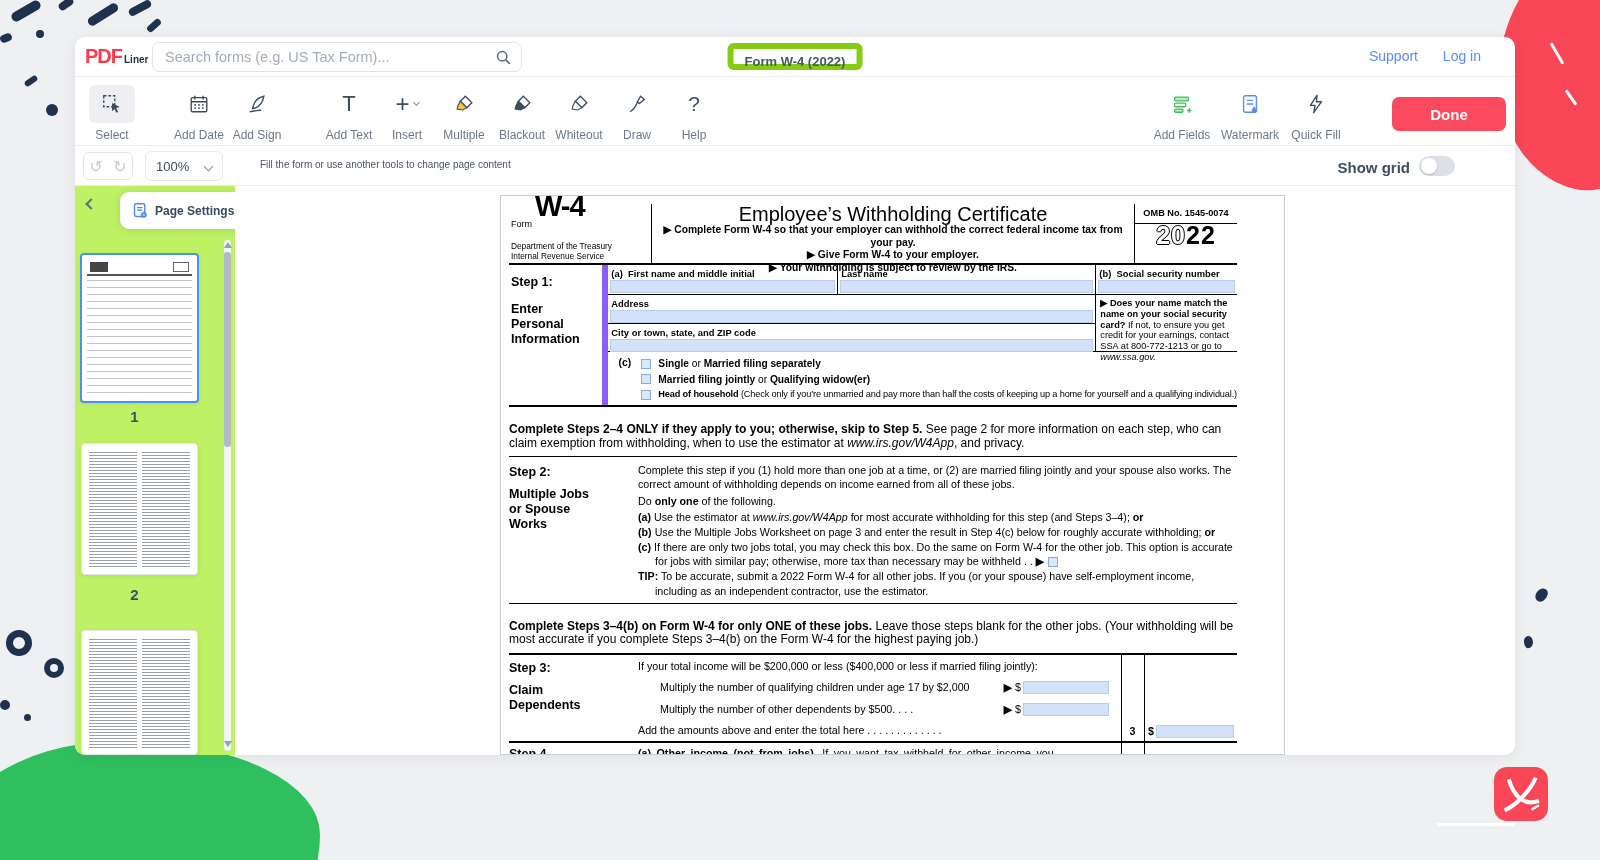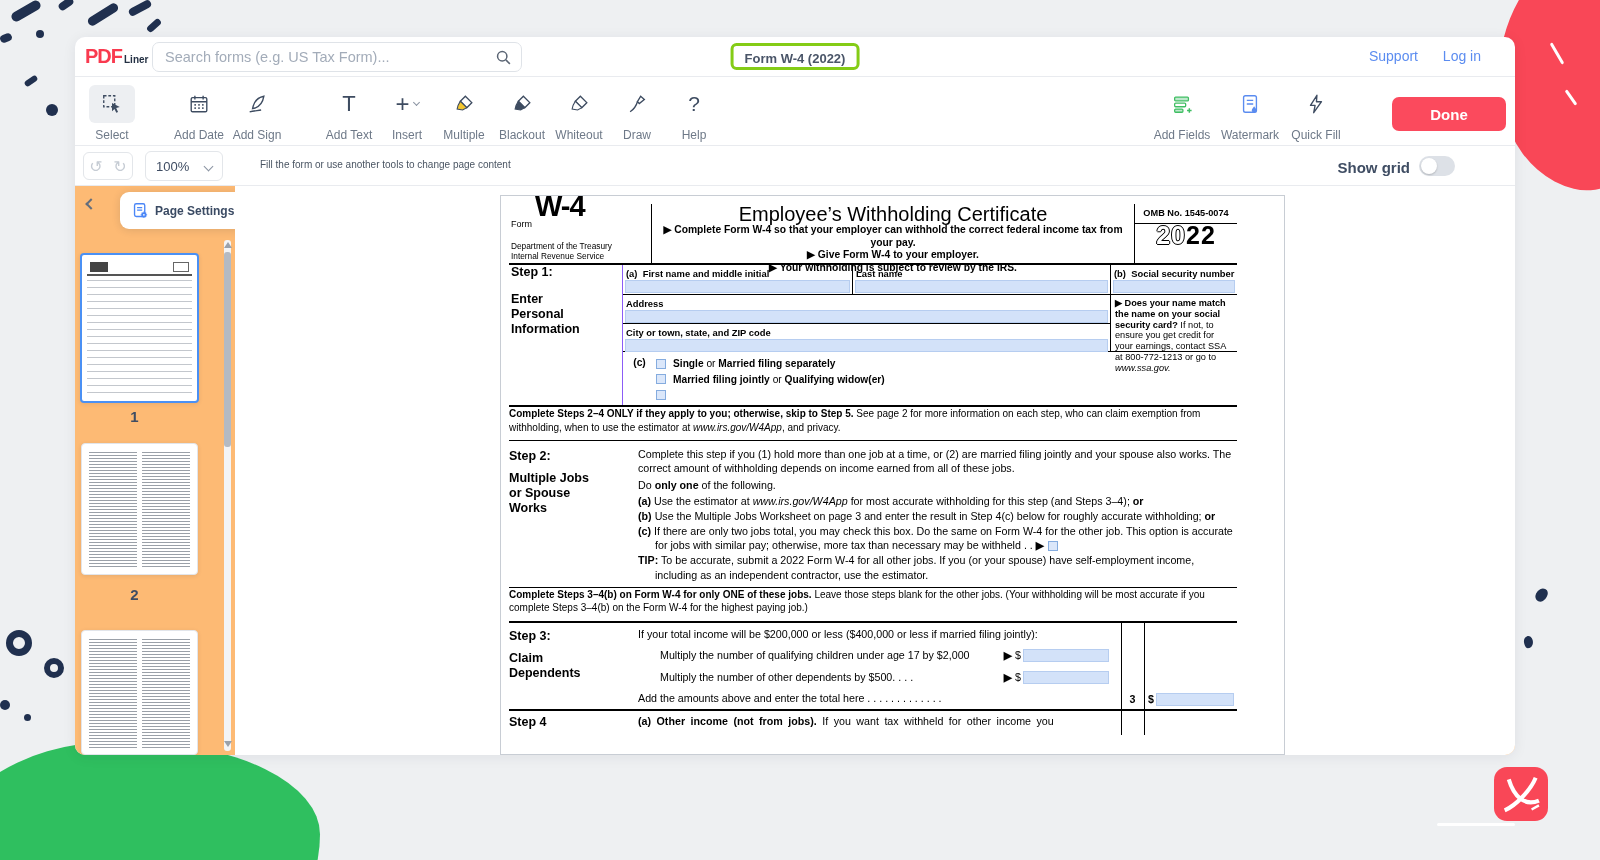--- a/index.html
+++ b/index.html
@@ -16,21 +16,21 @@
   
   .app{position:absolute;left:75px;top:37px;width:1440px;height:718px;background:#fff;border-radius:10px;box-shadow:0 2px 14px rgba(25,35,60,.07);overflow:hidden}
   .topbar{position:absolute;left:0;top:0;width:100%;height:40px;border-bottom:1px solid #e9ebef}
   .logo{position:absolute;left:10px;top:8px;display:flex;align-items:baseline;cursor:pointer}
   .logo-pdf{font-size:20px;font-weight:900;color:#f93a4f;letter-spacing:-1px}
   .logo-liner{font-size:10px;font-weight:700;color:#233043;margin-left:2px}
   .search{position:absolute;left:77px;top:5px;width:370px;height:30px;border:1px solid #dfe3e8;border-radius:7px}
   .search input{position:absolute;left:12px;top:0;width:320px;height:28px;border:0;outline:0;font-size:14.5px;color:#3e4c61;font-family:"Liberation Sans",sans-serif;background:transparent}
   .search input::placeholder{color:#a3acb9}
   .search .mag{position:absolute;right:9px;top:6px}
-  .doc-badge{position:absolute;left:50%;transform:translateX(-50%);top:6px;height:27px;line-height:25px;padding:0 11px;border:3px solid #84cc16;border-radius:6px;font-size:13px;font-weight:700;color:#4a5568;white-space:nowrap}
+  .doc-badge{position:absolute;left:50%;transform:translateX(-50%);top:6px;height:27px;line-height:25px;padding:0 11px;border:6px solid #84cc16;border-radius:6px;font-size:13px;font-weight:700;color:#4a5568;white-space:nowrap}
   .toplink{position:absolute;top:11px;font-size:14px;color:#5b8cf0;cursor:pointer}
   
   .toolbar{position:absolute;left:0;top:41px;width:100%;height:67px}
   .tool{position:absolute;top:7px;width:58px;display:flex;flex-direction:column;align-items:center;cursor:pointer}
   .tool .box{width:46px;height:38px;border-radius:6px;display:flex;align-items:center;justify-content:center}
   .tool.active .box{background:#edeff2}
   .tool .lbl{font-size:12px;color:#6e7988;margin-top:5px;white-space:nowrap}
   .glyph{font-size:20px;color:#3e4c61;font-weight:400}
   .chev{display:inline-block;width:7px;height:7px;border-right:1.8px solid #8a93a2;border-bottom:1.8px solid #8a93a2;transform:rotate(45deg)}
   .done-btn{position:absolute;left:1317px;top:19px;width:114px;height:34px;background:#fb4a5d;border-radius:7px;color:#fff;font-size:15px;font-weight:700;display:flex;align-items:center;justify-content:center;cursor:pointer}
@@ -38,21 +38,21 @@
   .subbar{position:absolute;left:0;top:108px;width:100%;height:41px;border-top:1px solid #e9ebef;border-bottom:1px solid #e9ebef}
   .undoredo{position:absolute;left:8px;top:6px;width:50px;height:28px;border:1px solid #e3e6ea;border-radius:6px;display:flex}
   .undoredo span{flex:1;display:flex;align-items:center;justify-content:center;font-size:16px;color:#c6ccd4;cursor:pointer}
   .zoomsel{position:absolute;left:70px;top:5px;width:78px;height:30px;border:1px solid #e3e6ea;border-radius:6px;display:flex;align-items:center;padding:0 10px;cursor:pointer}
   .zoomsel .zv{font-size:13px;color:#3f4d63;flex:1}
   .hint{position:absolute;left:185px;top:13px;font-size:10px;color:#4a5563}
   .showgrid{position:absolute;right:105px;top:13px;font-size:15px;font-weight:700;color:#3f4d63}
   .toggle{position:absolute;right:60px;top:10px;width:36px;height:20px;border-radius:10px;background:#dde1e7;cursor:pointer}
   .toggle .knob{position:absolute;left:2px;top:2px;width:16px;height:16px;border-radius:50%;background:#fff;box-shadow:0 1px 2px rgba(0,0,0,.2)}
   
-  .content{position:absolute;left:0;top:149px;width:100%;height:569px;background:#fdba74}
+  .content{position:absolute;left:0;top:149px;width:100%;height:569px;background:#bef264}
   .sidebar{position:absolute;left:0;top:0;width:160px;height:100%}
   .collapse{position:absolute;left:12px;top:14px;width:12px;height:12px;cursor:pointer}
   .collapse i{display:block;width:8px;height:8px;border-left:2px solid #626d7d;border-bottom:2px solid #626d7d;transform:rotate(45deg)}
   .ps-card{position:absolute;left:45px;top:6px;height:37px;padding:0 12px;background:#fff;border-radius:9px;box-shadow:0 1px 8px rgba(30,40,60,.14);display:flex;align-items:center;cursor:pointer}
   .ps-card .t{font-size:12px;font-weight:700;color:#3a4a63;margin-left:6px;white-space:nowrap}
   .thumb{position:absolute;left:6px;width:117px;background:#fff;border:1px solid #e2e5ea;border-radius:4px;box-shadow:0 1px 4px rgba(30,40,60,.10);overflow:hidden;cursor:pointer}
   .thumb.sel{left:5px;width:119px;border:2px solid #4a90f4}
   .pagenum{position:absolute;width:119px;text-align:center;font-size:15px;font-weight:700;color:#3f4d63}
   .t1art{position:absolute;inset:5px;background:repeating-linear-gradient(180deg,#fff 0 6px,#c3c7cd 6px 7px)}
   .t2col{position:absolute;top:6px;bottom:6px;background:repeating-linear-gradient(180deg,#fff 0 2px,#9aa0a8 2px 3px)}
@@ -72,37 +72,37 @@
   .dept{position:absolute;left:2px;bottom:2px;font-size:8.3px;line-height:9.5px}
   .fh-c{flex:1;border-right:1px solid #000;text-align:center;padding-top:1px}
   .f-title{font-size:20px;font-weight:400;line-height:19px}
   .f-sub{font-size:10.3px;font-weight:700;line-height:12.6px}
   .fh-r{width:102px;text-align:center}
   .omb{font-size:9.2px;font-weight:700;padding:3px 0 3px;border-bottom:1px solid #000;white-space:nowrap}
   .year{font-size:25px;font-weight:700;margin-top:5px;letter-spacing:1px}
   .y-o{color:#fff;text-shadow:-1px 0 #000,1px 0 #000,0 -1px #000,0 1px #000}
   .steplbl{font-size:12.5px;font-weight:700;line-height:15px}
   .s1{display:flex;margin:0 47px 0 8px;height:142px;border-bottom:2px solid #000}
-  .s1-l{width:114px;border-right:1px solid #8b5cf6;padding:0 0 0 2px}
+  .s1-l{width:114px;border-right:6px solid #8b5cf6;padding:10px 0 0 2px}
   .s1-f{flex:1}
   .band1{display:flex;height:87px;border-bottom:1px solid #000}
   .b1l{width:488px;border-right:1px solid #000}
   .sub-ab{display:flex;height:29px}
   .sub-ab .col1{width:230px;border-right:1px solid #000}
   .sub-ab .col2{flex:1}
   .fcap{font-size:9.4px;font-weight:700;padding:2px 0 0 3px;height:14px;white-space:nowrap}
   .addr{height:29px;border-top:0}
   .b1r{flex:1}
   .note{font-size:9.2px;line-height:10.8px;padding:3px 3px 0 4px;font-weight:400}
   .band2{display:flex;padding-top:4px}
   .ctag{width:33px;text-align:center;font-size:10.3px;font-weight:700}
   .crow{display:flex;align-items:center;height:15.5px;font-size:10.2px;white-space:nowrap}
   .crow .cbx{margin-right:7px}
   .crow.small{font-size:9.2px;letter-spacing:-.15px}
-  .fpar{margin:0 47px 0 8px;padding:0 0 6px;font-size:10px;line-height:13.5px}
+  .fpar{margin:16px 47px 0 8px;padding:0 0 6px;font-size:12px;line-height:13.5px}
   .fpar.b1{border-bottom:1.5px solid #000}
   .fpar.b2{border-bottom:2px solid #000}
   .s2{position:relative;margin:0 47px 0 8px;border-bottom:1px solid #000;padding:6px 0 5px 129px;font-size:10.7px;line-height:14.2px}
   .s2lbl{position:absolute;left:0;top:8px;width:125px}
   .item{padding-left:17px;text-indent:-17px;margin-top:1px}
   .s2 .cbx{vertical-align:-2px;margin-left:4px}
   .s3{position:relative;margin:0 47px 0 8px;height:88px;border-bottom:2px solid #000;font-size:10.7px}
   .vline{position:absolute;top:0;bottom:0;width:1px;background:#000}
   .s3c{position:absolute;left:129px;top:5px;width:473px}
   .s3row{display:flex;align-items:center;margin-top:7px}
@@ -409,20 +409,21 @@
                 <div class="crow">
                   <span class="cbx"></span>
                   <span><b>Single</b><span> or </span><b>Married filing separately</b></span>
                 </div>
                 <div class="crow">
                   <span class="cbx"></span>
                   <span><b>Married filing jointly</b><span> or </span><b>Qualifying widow(er)</b></span>
                 </div>
                 <div class="crow small">
                   <span class="cbx"></span>
+                  <span><b>Head of household</b><span> (Check only if you’re unmarried and pay more than half the costs of keeping up a home for yourself and a qualifying individual.)</span></span>
                 </div>
               </div>
             </div>
           </div>
         </div>
 
         <div class="fpar b1">
           <b>Complete Steps 2–4 ONLY if they apply to you; otherwise, skip to Step 5.</b><span> See page 2 for more information on each step, who can claim exemption from withholding, when to use the estimator at </span><i>www.irs.gov/W4App</i><span>, and privacy.</span>
         </div>
 

